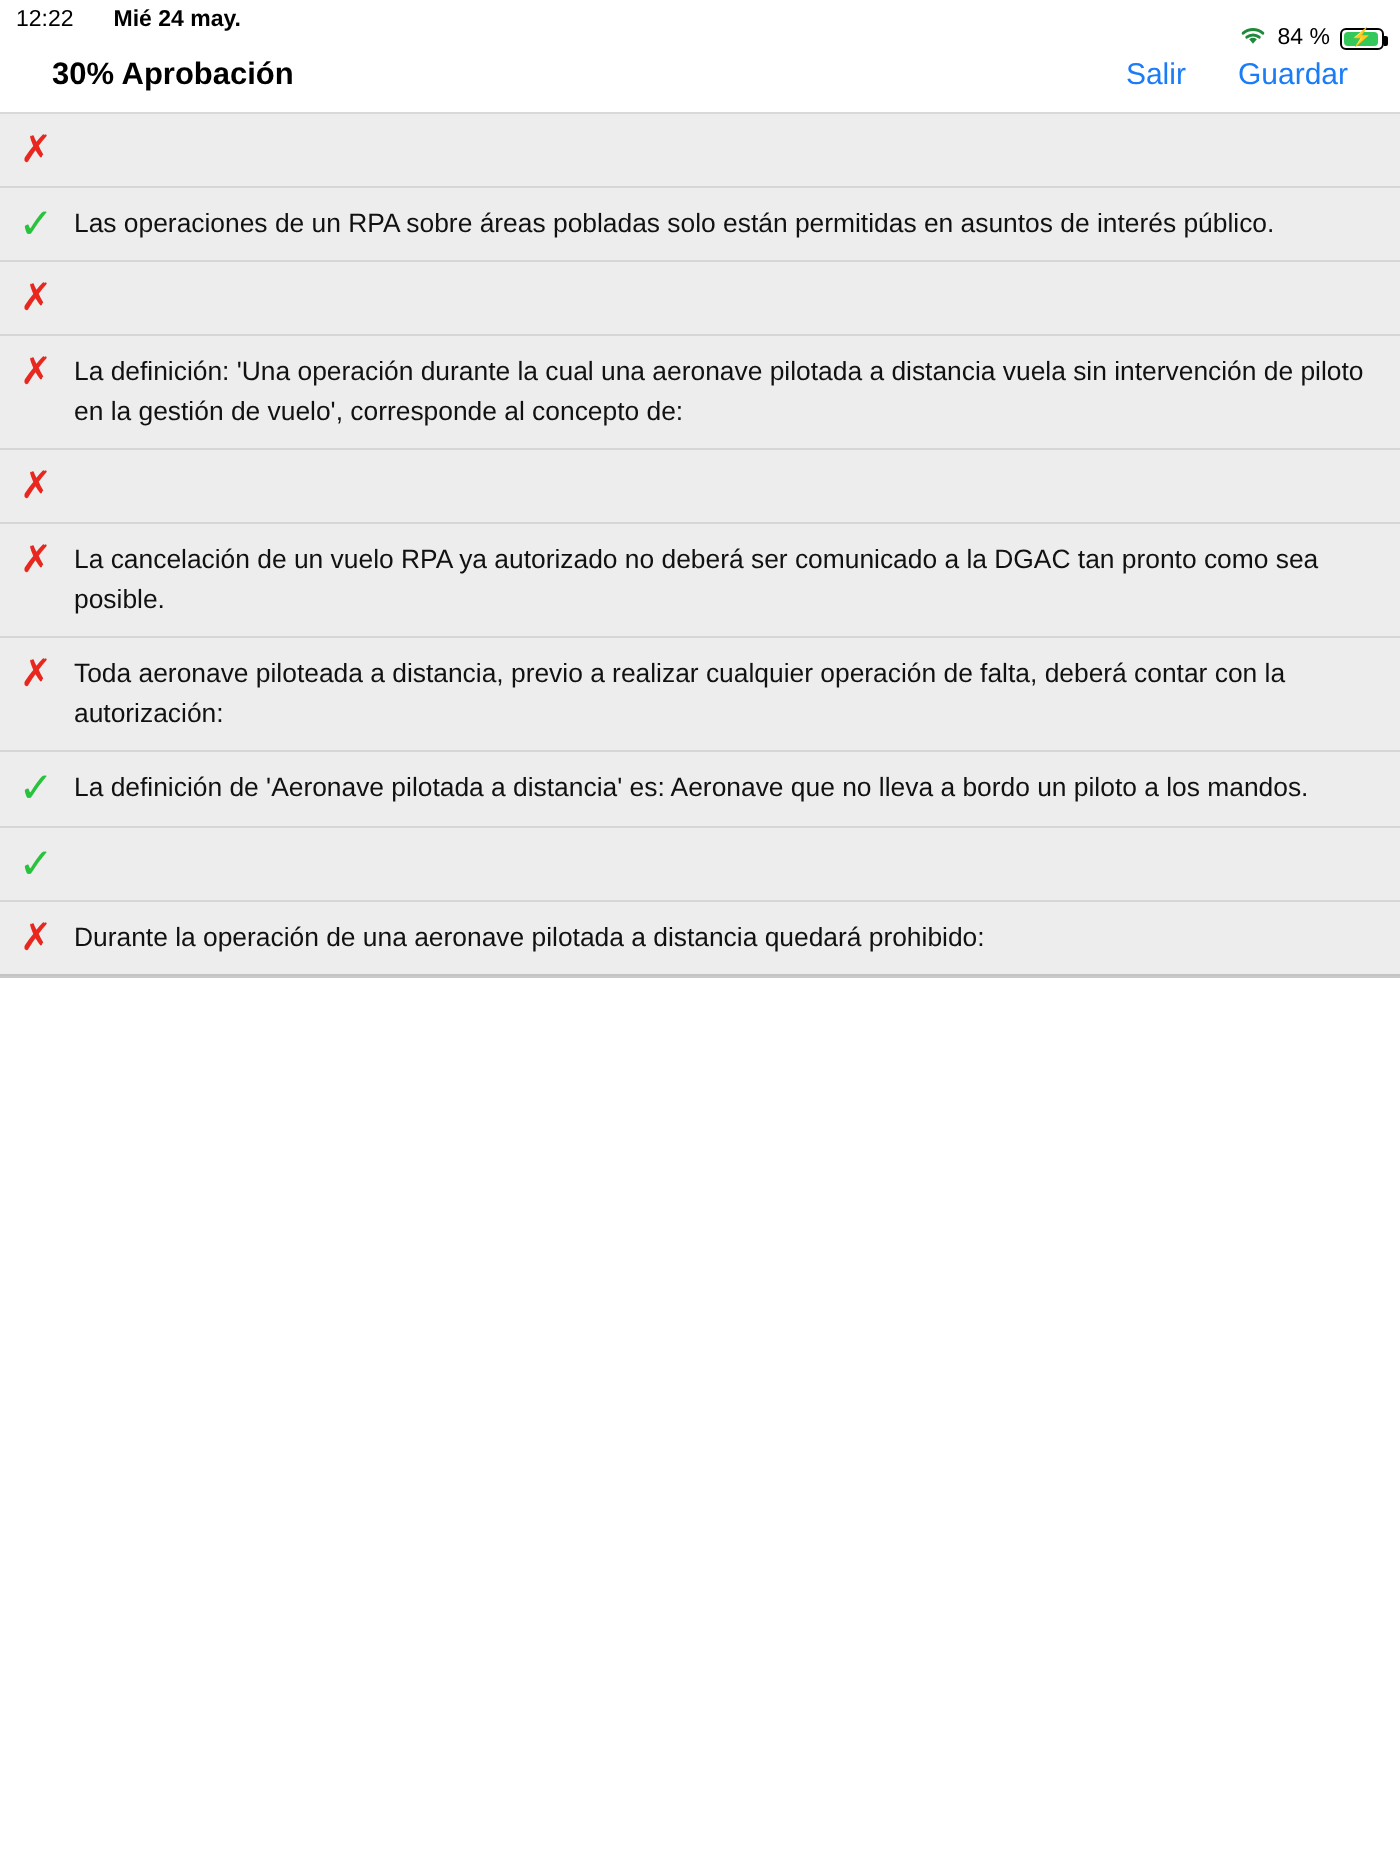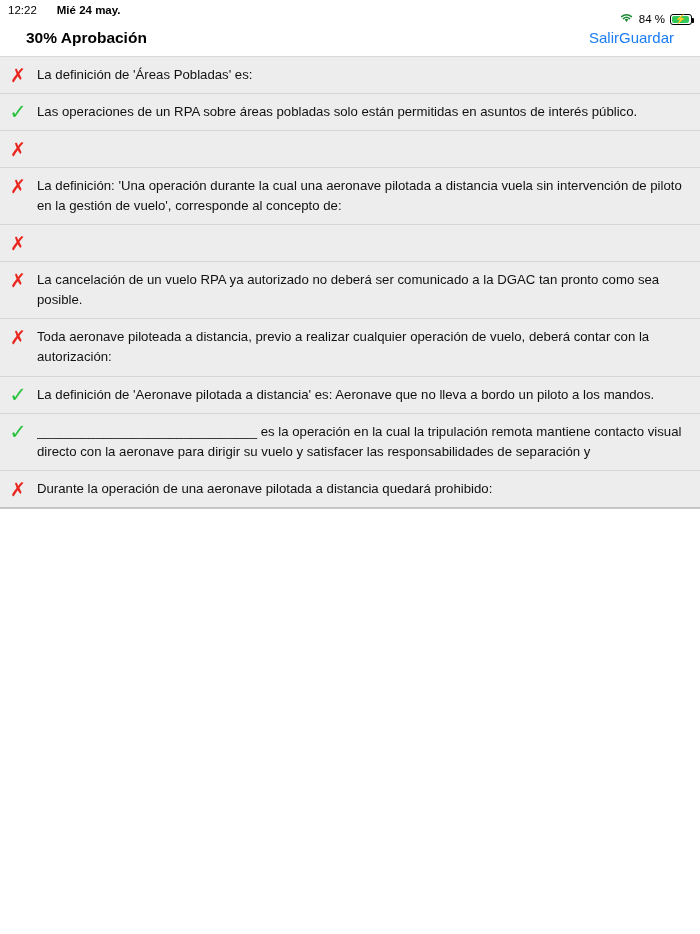--- a/index.html
+++ b/index.html
@@ -82,20 +82,21 @@
   }
   .nav-title {
     font-size: 15.5px;
     font-weight: bold;
     color: #000;
   }
   .nav-actions {
     margin-left: auto;
     display: flex;
     align-items: flex-start;
+    gap: 26px;
   }
   .nav-btn {
     font-size: 15px;
     color: #1a7cf7;
     cursor: pointer;
     background: none;
     border: none;
     padding: 0;
     font-family: "Liberation Sans", sans-serif;
   }
@@ -167,21 +168,20 @@
   <span class="nav-title">30% Aprobación</span>
   <div class="nav-actions">
     <button class="nav-btn">Salir</button>
     <button class="nav-btn">Guardar</button>
   </div>
 </div>
 
 <div class="list" id="question-list">
     <div class="row">
       <span class="mark wrong">✗</span>
-      <span class="q-text">La definición de 'Áreas Pobladas' es:</span>
     </div>
     <div class="row">
       <span class="mark right">✓</span>
       <span class="q-text">Las operaciones de un RPA sobre áreas pobladas solo están permitidas en asuntos de interés público.</span>
     </div>
     <div class="row">
       <span class="mark wrong">✗</span>
     </div>
     <div class="row">
       <span class="mark wrong">✗</span>
@@ -189,29 +189,28 @@
     </div>
     <div class="row">
       <span class="mark wrong">✗</span>
     </div>
     <div class="row">
       <span class="mark wrong">✗</span>
       <span class="q-text">La cancelación de un vuelo RPA ya autorizado no deberá ser comunicado a la DGAC tan pronto como sea posible.</span>
     </div>
     <div class="row">
       <span class="mark wrong">✗</span>
-      <span class="q-text">Toda aeronave piloteada a distancia, previo a realizar cualquier operación de vuelo, deberá contar con la autorización:</span>
+      <span class="q-text">Toda aeronave piloteada a distancia, previo a realizar cualquier operación de falta, deberá contar con la autorización:</span>
     </div>
     <div class="row">
       <span class="mark right">✓</span>
       <span class="q-text">La definición de 'Aeronave pilotada a distancia' es:  Aeronave que no lleva a bordo un piloto a los mandos.</span>
     </div>
     <div class="row">
       <span class="mark right">✓</span>
-      <span class="q-text">______________________________ es la operación en la cual la tripulación remota mantiene contacto visual directo con la aeronave para dirigir su vuelo y satisfacer las responsabilidades de separación y</span>
     </div>
     <div class="row">
       <span class="mark wrong">✗</span>
       <span class="q-text">Durante la operación de una aeronave pilotada a distancia quedará prohibido:</span>
     </div>
   </div>
 
 <div class="spacer"></div>
 
 </body></html>

